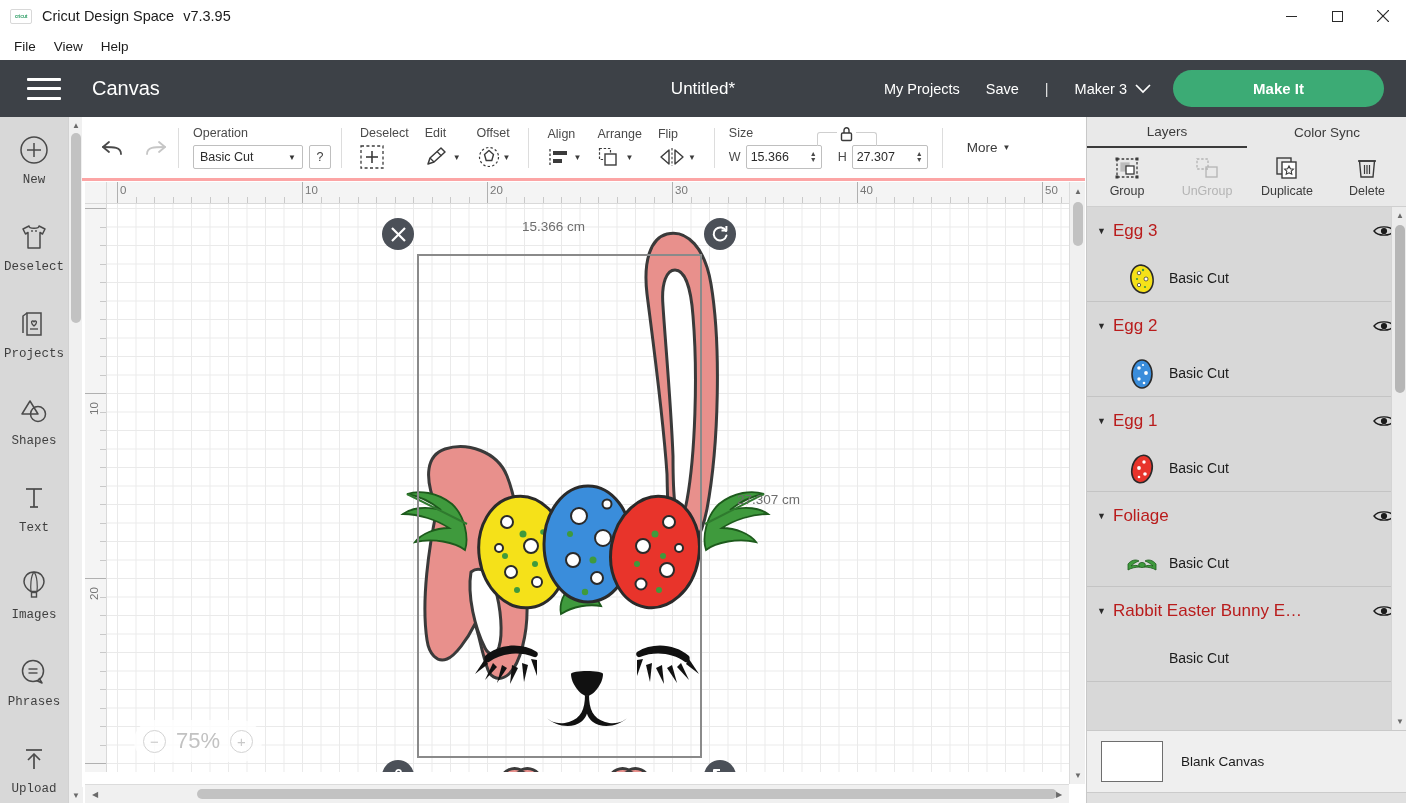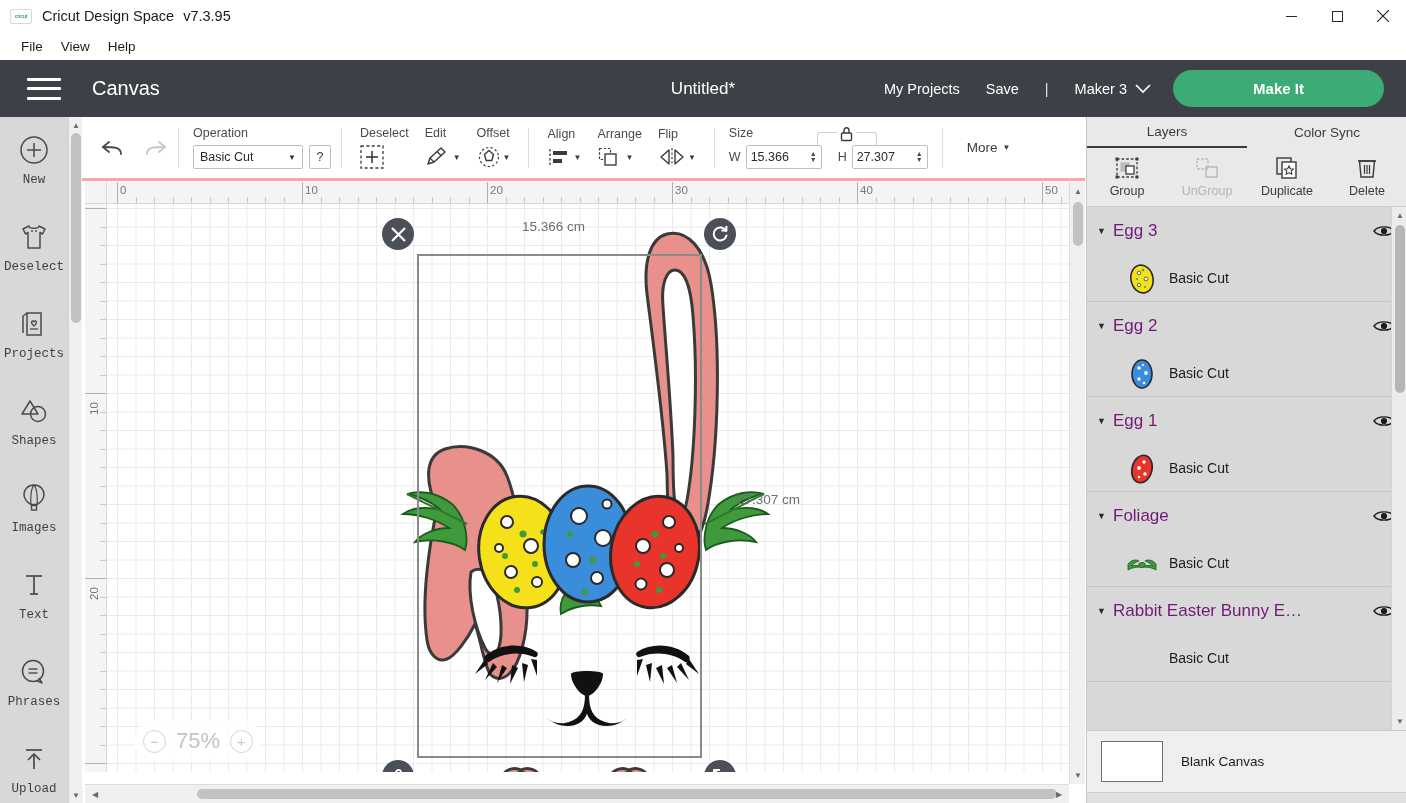--- a/index.html
+++ b/index.html
@@ -28,21 +28,21 @@
   .tb-ver { margin-left: 9px; font-size: 14.5px; color: #1b1b1b; }
   .tb-btns { position: absolute; right: 0; top: 0; display: flex; height: 32px; }
   .tb-btn {
     width: 46px; height: 32px; display: flex; align-items: center; justify-content: center;
     color: #2a2a2a;
   }
 
   
   .menubar {
     position: absolute; top: 32px; left: 0; width: 1402px; height: 28px;
-    background: #ffffff; display: flex; align-items: center; padding-left: 12px;
+    background: #ffffff; display: flex; align-items: center; padding-left: 5px;
   }
   .menu-item { font-size: 13.5px; color: #1b1b1b; padding: 3px 9px; }
 
   
   .appheader {
     position: absolute; top: 60px; left: 0; width: 1406px; height: 57px;
     background: #3d4147; display: flex; align-items: center;
   }
   .hamburger { margin-left: 27px; width: 34px; height: 22px;
     display: flex; flex-direction: column; justify-content: space-between; }
@@ -247,21 +247,21 @@
 
   .layers {
     position: absolute; top: 90px; left: 0; width: 320px; height: 523px;
     overflow: hidden; background: #d8d8d8;
   }
   .lgroup { border-bottom: 1px solid #c4c4c4; }
   .lgroup-head {
     display: flex; align-items: center; height: 47px; padding: 0 12px 0 10px;
   }
   .lg-caret { font-size: 9px; color: #2b2b2b; width: 16px; }
-  .lg-name { flex: 1; font-size: 17px; color: #701a75; white-space: nowrap;
+  .lg-name { flex: 1; font-size: 17px; color: #b91c1c; white-space: nowrap;
              overflow: hidden; text-overflow: ellipsis; }
   .lg-eye { width: 22px; display: flex; align-items: center; justify-content: center; cursor: pointer; }
   .lrow { display: flex; align-items: center; height: 47px; padding: 0 12px 0 38px; }
   .lrow-thumb { width: 34px; height: 34px; display: flex; align-items: center; justify-content: center; }
   .lrow-label { font-size: 14px; color: #1b1b1b; margin-left: 10px; }
 
   .lscroll {
     position: absolute; top: 90px; left: 304px; width: 16px; height: 523px;
     background: #ececec; border-left: 1px solid #d4d4d4;
   }
@@ -383,38 +383,38 @@
       <div class="sb-icon">
         <svg width="30" height="28" viewBox="0 0 30 28">
             <path d="M11 4 L19 17 L3 17 Z" fill="none" stroke="currentColor" stroke-width="1.5" stroke-linejoin="round"></path>
             <circle cx="19" cy="17" r="7.5" fill="none" stroke="currentColor" stroke-width="1.5"></circle>
           </svg>
       </div>
       <div class="sb-label">Shapes</div>
     </div>
     <div class="sb-item">
       <div class="sb-icon">
+        <svg width="26" height="28" viewBox="0 0 26 28">
+            <line x1="5" y1="5" x2="21" y2="5" stroke="currentColor" stroke-width="1.7"></line>
+            <line x1="13" y1="5" x2="13" y2="23" stroke="currentColor" stroke-width="1.7"></line>
+            <line x1="9" y1="23" x2="17" y2="23" stroke="currentColor" stroke-width="1.7"></line>
+          </svg>
+      </div>
+      <div class="sb-label">Text</div>
+    </div>
+    <div class="sb-item">
+      <div class="sb-icon">
         <svg width="26" height="30" viewBox="0 0 26 30">
             <path d="M13 2 C19.5 2 23 7 23 11.5 C23 16 18.5 20 16 21.5 L10 21.5 C7.5 20 3 16 3 11.5 C3 7 6.5 2 13 2 Z" fill="none" stroke="currentColor" stroke-width="1.5"></path>
             <path d="M13 2 C9.5 6 9.5 17 10 21.5" fill="none" stroke="currentColor" stroke-width="1.2"></path>
             <path d="M13 2 C16.5 6 16.5 17 16 21.5" fill="none" stroke="currentColor" stroke-width="1.2"></path>
             <rect x="10.5" y="22.5" width="5" height="4.5" fill="none" stroke="currentColor" stroke-width="1.4"></rect>
           </svg>
       </div>
       <div class="sb-label">Images</div>
-    </div>
-    <div class="sb-item">
-      <div class="sb-icon">
-        <svg width="26" height="28" viewBox="0 0 26 28">
-            <line x1="5" y1="5" x2="21" y2="5" stroke="currentColor" stroke-width="1.7"></line>
-            <line x1="13" y1="5" x2="13" y2="23" stroke="currentColor" stroke-width="1.7"></line>
-            <line x1="9" y1="23" x2="17" y2="23" stroke="currentColor" stroke-width="1.7"></line>
-          </svg>
-      </div>
-      <div class="sb-label">Text</div>
     </div>
     <div class="sb-item">
       <div class="sb-icon">
         <svg width="30" height="28" viewBox="0 0 30 28">
             <circle cx="14" cy="13" r="10.5" fill="none" stroke="currentColor" stroke-width="1.5"></circle>
             <path d="M20 20 L23 25 L17.5 22.5" fill="none" stroke="currentColor" stroke-width="1.5" stroke-linejoin="round"></path>
             <line x1="9.5" y1="11" x2="18.5" y2="11" stroke="currentColor" stroke-width="1.4"></line>
             <line x1="9.5" y1="15" x2="18.5" y2="15" stroke="currentColor" stroke-width="1.4"></line>
           </svg>
       </div>

